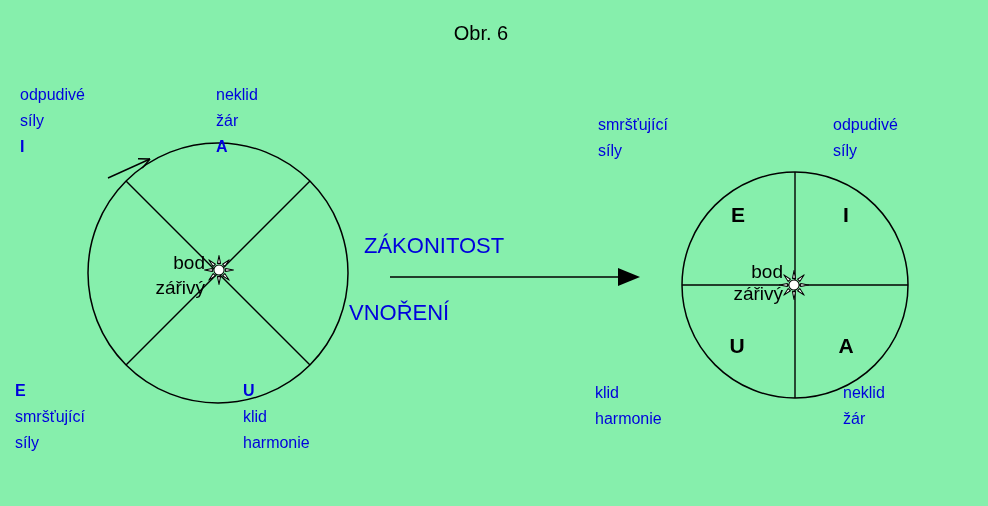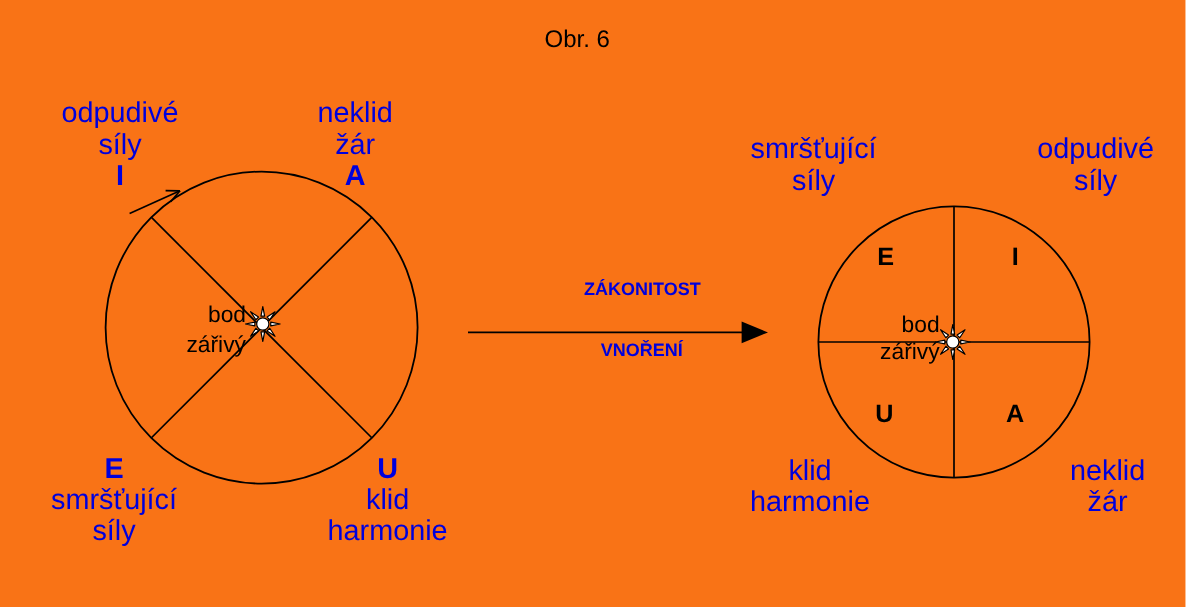--- a/index.html
+++ b/index.html
@@ -1,27 +1,27 @@
 <!DOCTYPE html>
 <html style="--blue: #0000dd; --ink: #000000;"><head>
 <meta charset="utf-8">
 <style>
   :root { --blue:#0000dd; --ink:#000000; }
   * { box-sizing:border-box; }
   html,body { margin:0; padding:0; background:#ffffff; }
   body { font-family:"Liberation Sans", sans-serif; }
-  .stage { position:relative; width:988px; height:506px; background:#f97316; overflow:hidden; }
+  .stage { position:relative; width:988px; height:506px; background:#86efac; overflow:hidden; }
   svg.overlay { position:absolute; left:0; top:0; }
   .title { position:absolute; width:140px; text-align:center; font-size:20px; color:var(--ink); }
-  .lbl { position:absolute; width:160px; text-align:center; color:var(--blue); font-size:24px; line-height:26px; }
+  .lbl { position:absolute; width:160px; color:var(--blue); font-size:16px; line-height:26px; }
   .lbl .letter { font-weight:bold; }
   .center-lbl { position:absolute; width:84px; text-align:right; color:var(--ink); font-size:19px; line-height:25px; }
   .center-lbl.tight { line-height:22px; }
   .quad { position:absolute; width:40px; text-align:center; font-size:21px; font-weight:bold; color:var(--ink); }
-  .mid { position:absolute; width:220px; text-align:right; color:var(--blue); font-size:15px; font-weight:bold; }
+  .mid { position:absolute; width:220px; text-align:left; color:var(--blue); font-size:22px; font-weight:normal; }
 </style>
 </head>
 <body>
 
 <div class="stage">
 
   <svg class="overlay" width="988" height="506" viewBox="0 0 988 506">
     <defs>
       <symbol id="sun" viewBox="0 0 40 40">
         <g fill="#ffffff" stroke="#000000" stroke-width="1.2" stroke-linejoin="round">
@@ -86,21 +86,21 @@
     <div>klid</div>
     <div>harmonie</div>
   </div>
 
   <div class="center-lbl" style="left:121px; top:250px;">
     <div>bod</div>
     <div>zářivý</div>
   </div>
 
   <div class="mid" style="left:364px; top:233px;">ZÁKONITOST</div>
-  <div class="mid" style="left:349px; top:284px;">VNOŘENÍ</div>
+  <div class="mid" style="left:349px; top:300px;">VNOŘENÍ</div>
 
   <div class="quad" style="left:718px; top:203px;">E</div>
   <div class="quad" style="left:826px; top:203px;">I</div>
   <div class="quad" style="left:717px; top:334px;">U</div>
   <div class="quad" style="left:826px; top:334px;">A</div>
 
   <div class="center-lbl tight" style="left:699px; top:261px;">
     <div>bod</div>
     <div>zářivý</div>
   </div>

